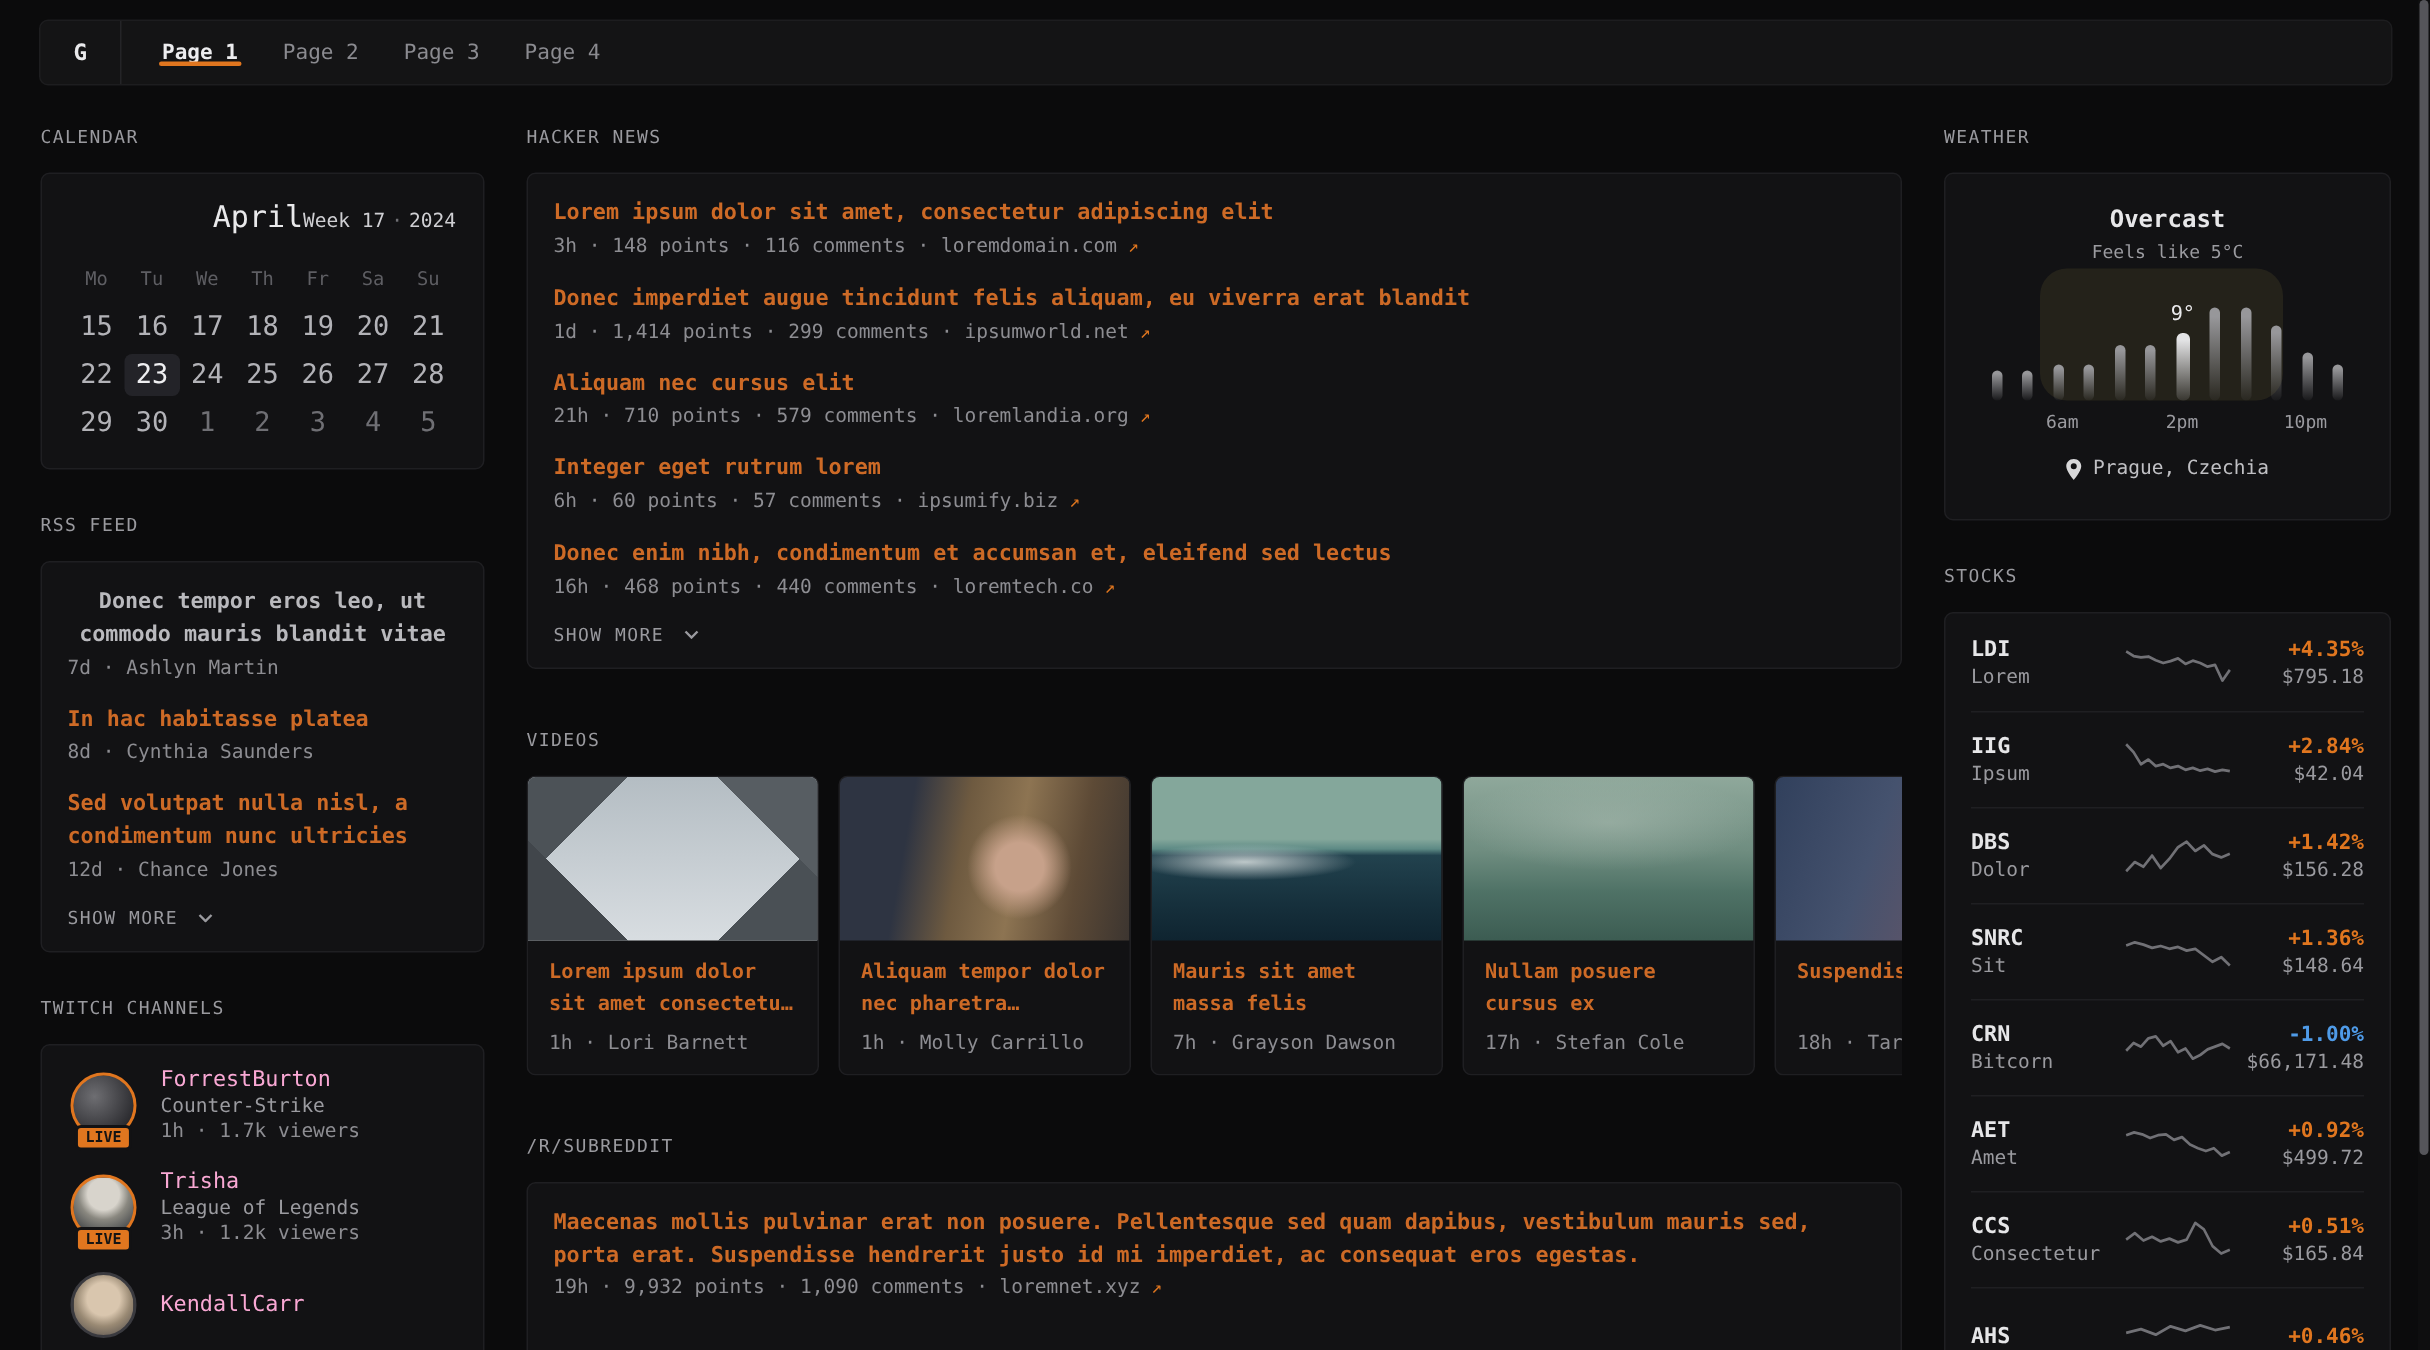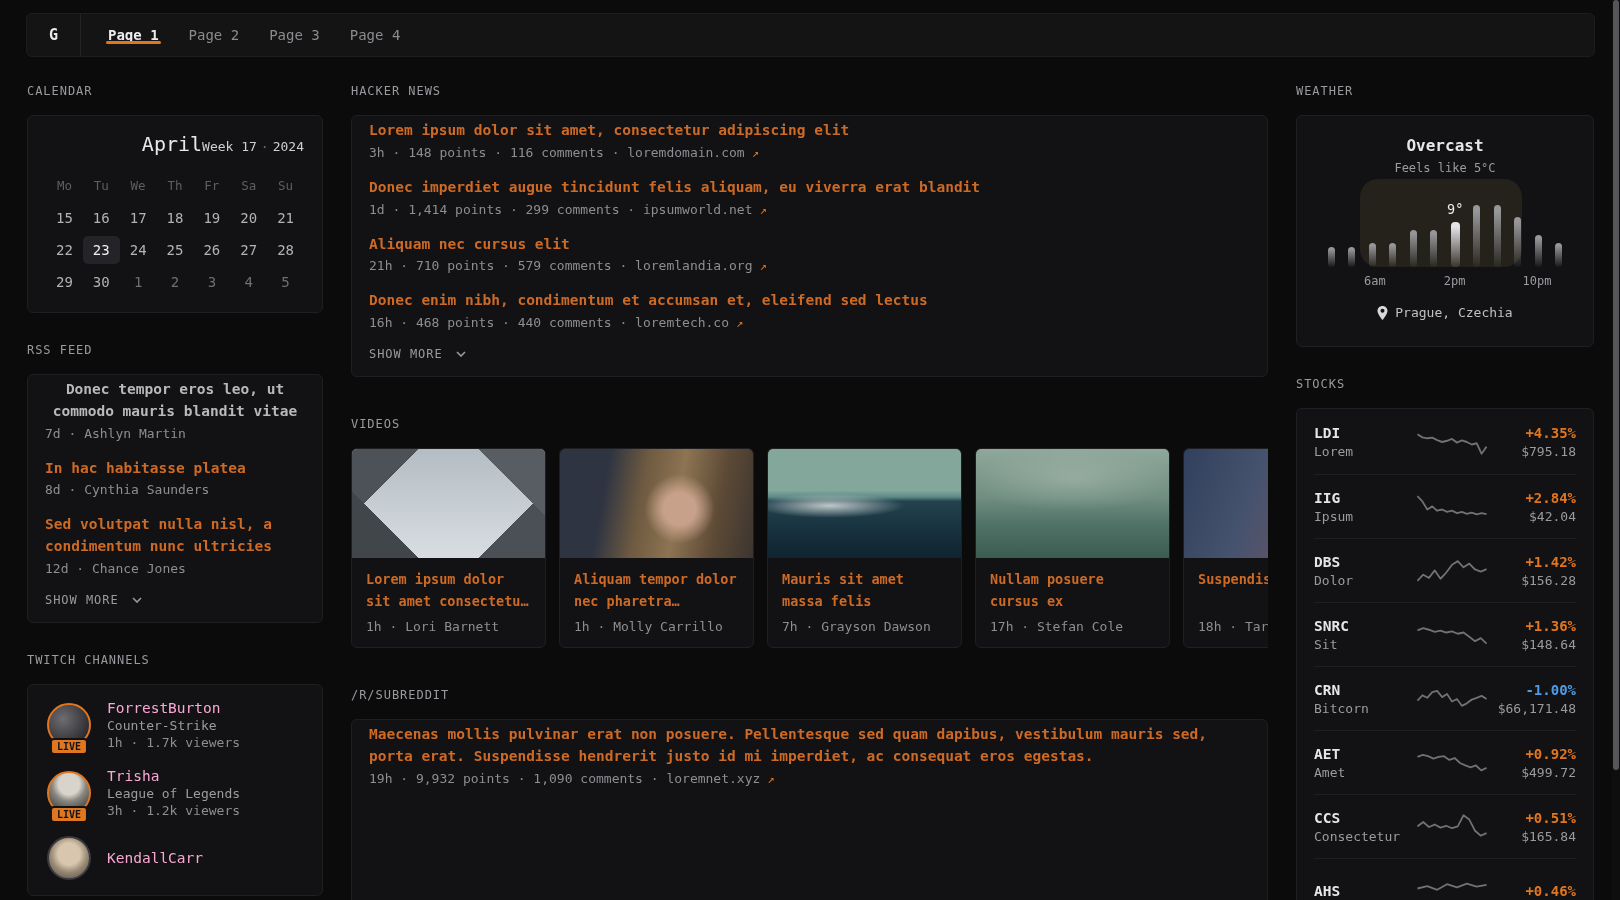--- a/index.html
+++ b/index.html
@@ -56,26 +56,26 @@
   
   .cal-card { padding:16px 18px 16px; }
   .cal-head { display:flex; justify-content:flex-end; align-items:baseline; }
   .cal-month { font-size:20px; color:#e9e9eb; }
   .cal-meta { font-size:13px; color:#cfcfd3; }
   .cal-meta .dot { color:#6f6f74; margin:0 4px; }
   .cal-grid {
     display:grid; grid-template-columns:repeat(7,1fr); row-gap:4px;
     margin-top:16px; text-align:center;
   }
-  .cal-cell { font-size:14px; color:#b2b2b7; height:28px; line-height:28px; border-radius:5px; }
+  .cal-cell { font-size:18px; color:#b2b2b7; height:28px; line-height:28px; border-radius:5px; }
   .cal-cell.hdr { color:#5e5e63; font-size:12.5px; }
   .cal-cell.dim { color:#6f6f74; }
   .cal-cell.sel { background:#232328; color:#efeff1; }
   
-  .feed-card { padding:4px 17px 15px; }
+  .feed-card { padding:16px 17px 15px; }
   .feed-item + .feed-item { margin-top:17px; }
   .feed-title {
     font-size:14.5px; font-weight:bold; color:var(--accent-text);
     line-height:1.5; cursor:pointer;
   }
   .feed-title.muted { color:#b9b9bd;text-align:center; }
   .feed-meta { font-size:13px; color:#8d8d92; margin-top:3px; }
   
   .tw-card { padding:15px 17px; }
   .tw-row { display:flex; align-items:center; gap:14px; cursor:pointer; }
@@ -322,20 +322,26 @@
       <span>1d · 1,414 points · 299 comments · ipsumworld.net</span><span class="arrow"> <span>↗</span></span>
     </div>
   </div>
             <div class="feed-item">
     <div class="feed-title">Aliquam nec cursus elit</div>
     <div class="feed-meta">
       <span>21h · 710 points · 579 comments · loremlandia.org</span><span class="arrow"> <span>↗</span></span>
     </div>
   </div>
             <div class="feed-item">
+    <div class="feed-title">Integer eget rutrum lorem</div>
+    <div class="feed-meta">
+      <span>6h · 60 points · 57 comments · ipsumify.biz</span><span class="arrow"> <span>↗</span></span>
+    </div>
+  </div>
+            <div class="feed-item">
     <div class="feed-title">Donec enim nibh, condimentum et accumsan et, eleifend sed lectus</div>
     <div class="feed-meta">
       <span>16h · 468 points · 440 comments · loremtech.co</span><span class="arrow"> <span>↗</span></span>
     </div>
   </div>
           </div>
         <div class="show-more">
           <span>SHOW MORE</span>
           <svg class="chev" viewBox="0 0 10 6">
               <polyline points="1,1 5,5 9,1"></polyline>

